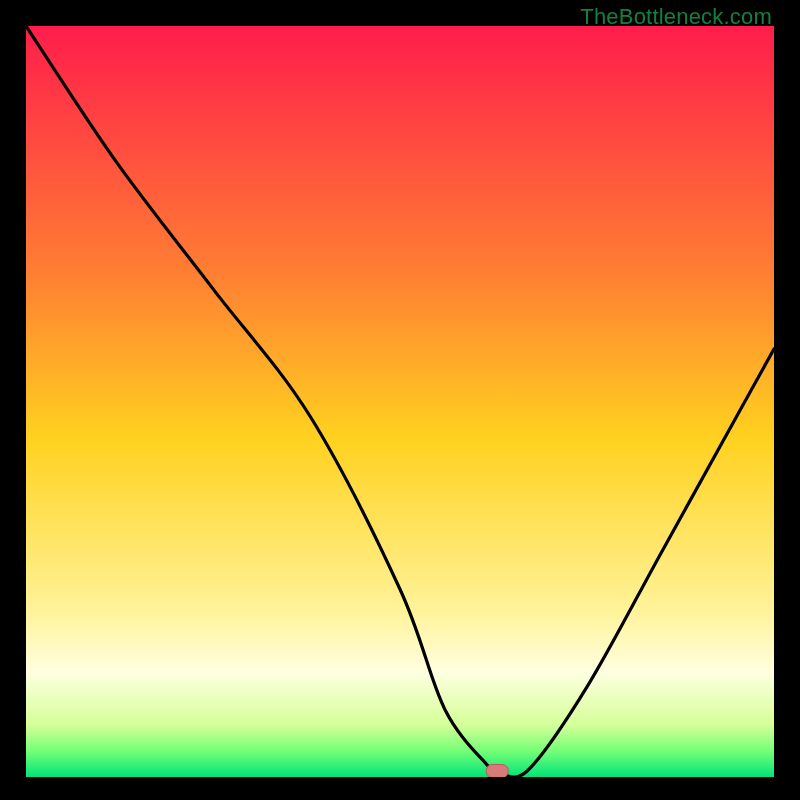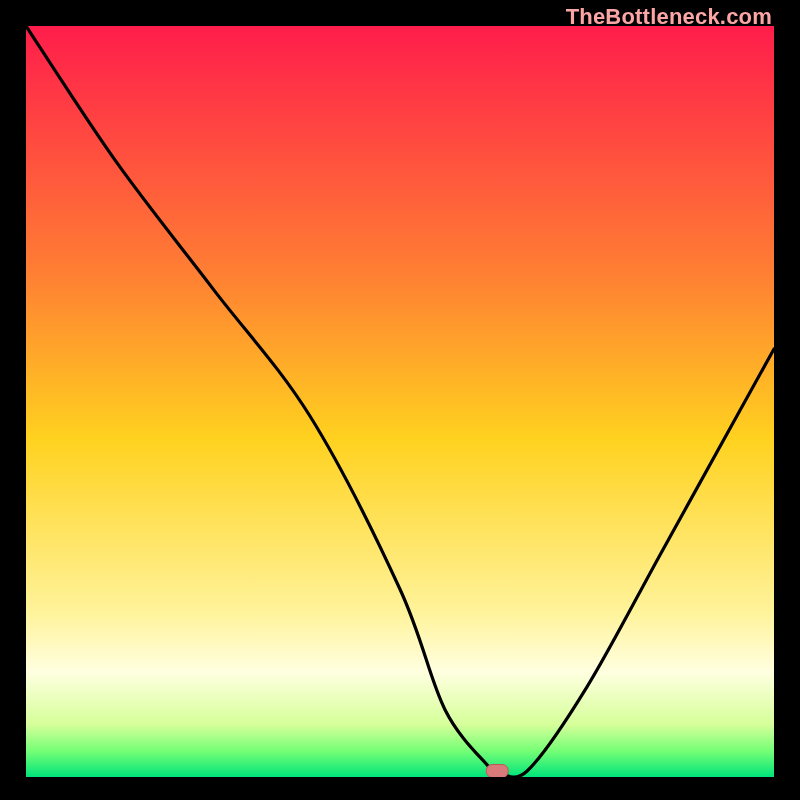--- a/index.html
+++ b/index.html
@@ -23,23 +23,23 @@
   left: 26px;            
   top: 26px;             
   width: 748px;          
   height: 751px;         
   background: #000;
 }
 .watermark {
   position: absolute;
   top: 4px;
   right: 28px;
-  color: #fca5a5;
+  color: #15803d;
   font-size: 22px;
-  font-weight: 700;
+  font-weight: 400;
   letter-spacing: 0.2px;
   user-select: none;
 }
 svg {
   display: block;
 }
 </style>
 </head>
 <body>
 

